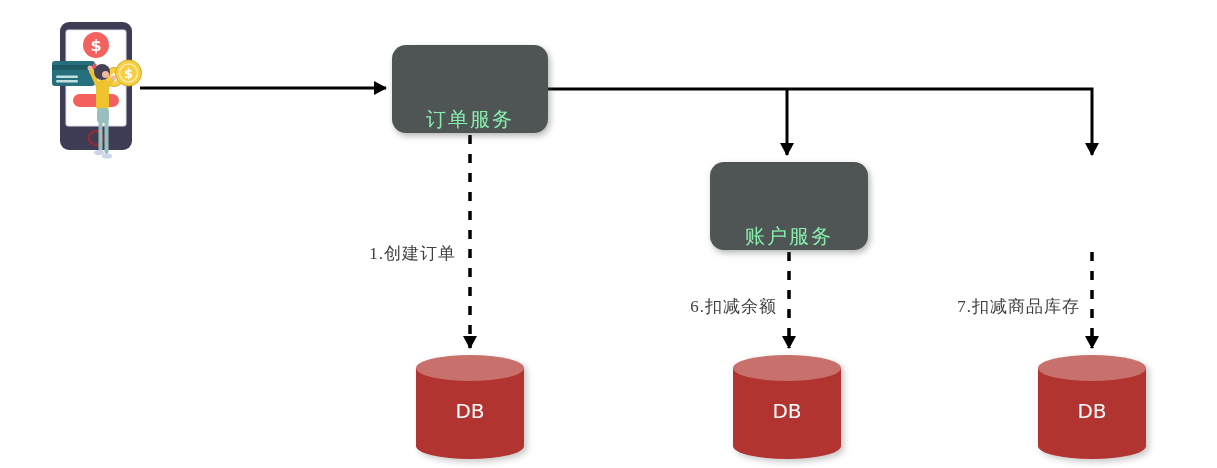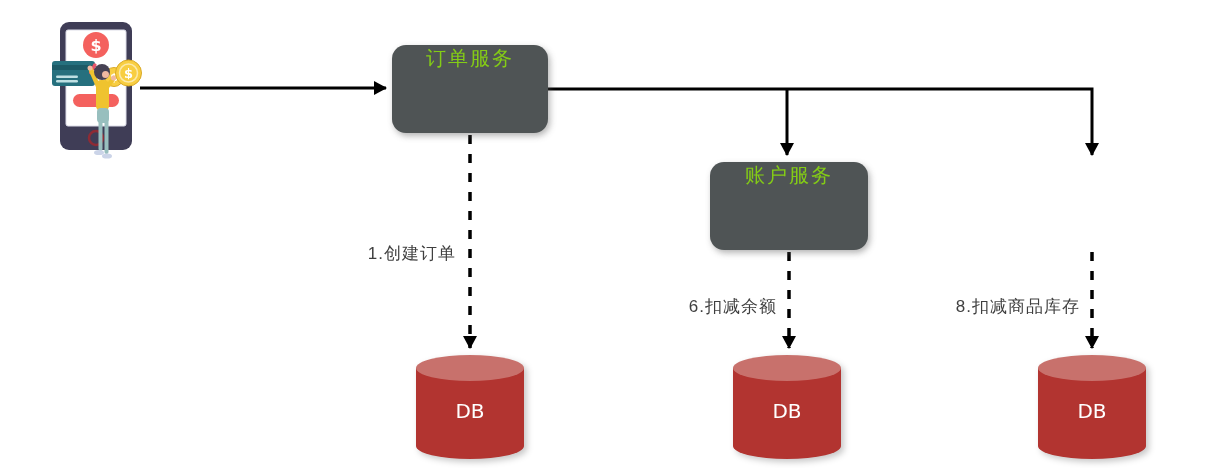--- a/index.html
+++ b/index.html
@@ -4,33 +4,33 @@
 <style>
   html,body{margin:0;padding:0;background:#ffffff;}
   .canvas{
     position:relative;width:1217px;height:468px;background:#ffffff;overflow:hidden;
     font-family:"DejaVu Sans","Liberation Sans",sans-serif;
   }
   .layer{position:absolute;left:0;top:0;width:1217px;height:468px;}
 
   
   .service-box{
-    position:absolute;background:#4F5455;border-radius:14px;color:#84cc16;
-    display:flex;align-items:flex-start;justify-content:center;
+    position:absolute;background:#4F5455;border-radius:14px;color:#86efac;
+    display:flex;align-items:flex-end;justify-content:center;
     font-size:20px;letter-spacing:2px;
     box-shadow:2px 3px 6px rgba(90,90,90,.45);
   }
   #box-order{left:392px;top:45px;width:156px;height:88px;}
   #box-account{left:710px;top:162px;width:158px;height:88px;}
   #box-inventory{left:1013px;top:162px;width:157px;height:88px;}
 
   
   .edge-label{
     position:absolute;font-size:17px;color:#3F3F3F;letter-spacing:1px;white-space:nowrap;
-    font-family:Liberation Sans, sans-serif;
+    font-family:Liberation Serif, serif;
   }
   #label-create{right:761px;top:242px;}
   #label-balance{right:440px;top:295px;}
   #label-stock{right:137px;top:295px;}
 
   
   .db{position:absolute;width:108px;height:104px;filter:drop-shadow(3px 3px 3px rgba(0,0,0,.22));}
   .db-top{position:absolute;left:0;right:0;top:0;height:26px;border-radius:50%;background:#C8716C;z-index:2;}
   .db-body{position:absolute;left:0;right:0;top:13px;bottom:13px;background:#B23430;}
   .db-bottom{position:absolute;left:0;right:0;bottom:0;height:26px;border-radius:50%;background:#B23430;}
@@ -106,21 +106,21 @@
 
   <div class="service-box" id="box-order">
     <span>订单服务</span>
   </div>
   <div class="service-box" id="box-account">
     <span>账户服务</span>
   </div>
 
   <div class="edge-label" id="label-create">1.创建订单</div>
   <div class="edge-label" id="label-balance">6.扣减余额</div>
-  <div class="edge-label" id="label-stock">8.扣减商品库存</div>
+  <div class="edge-label" id="label-stock">7.扣减商品库存</div>
 
   <div class="db" id="db-order">
     <div class="db-bottom"></div>
     <div class="db-body"></div>
     <div class="db-top"></div>
     <div class="db-label">DB</div>
   </div>
   <div class="db" id="db-account">
     <div class="db-bottom"></div>
     <div class="db-body"></div>

